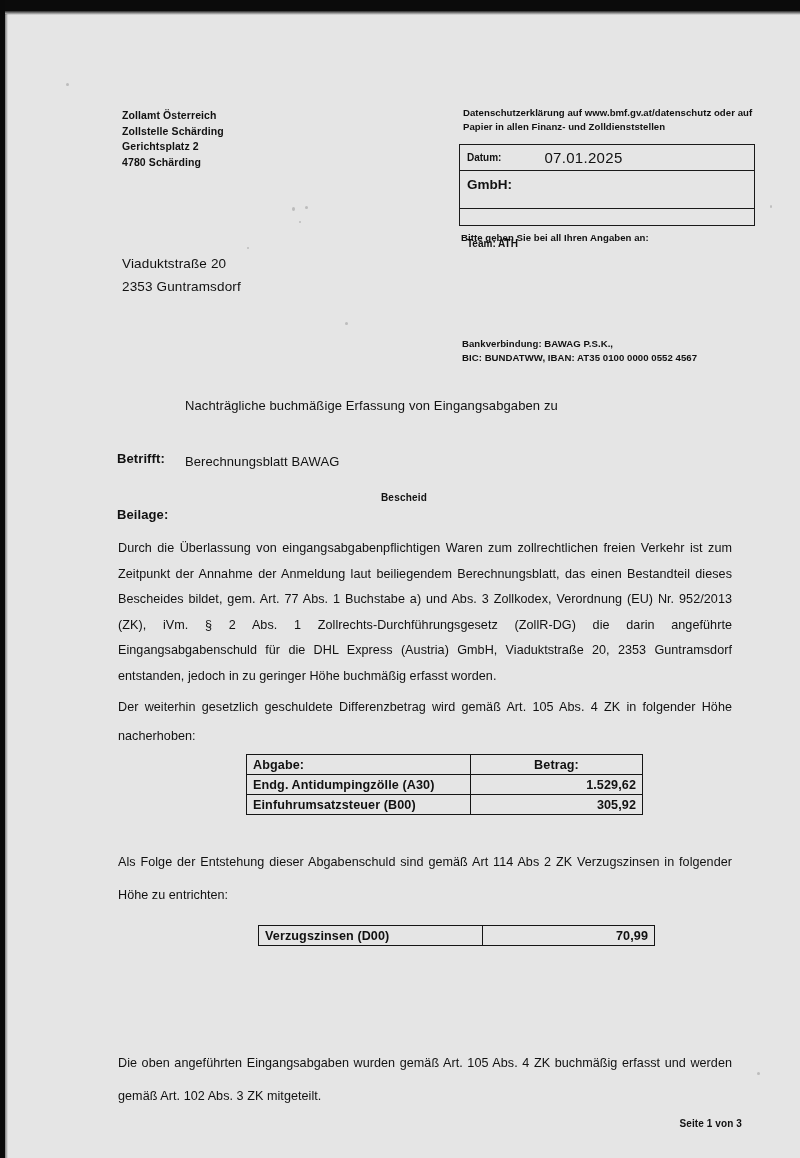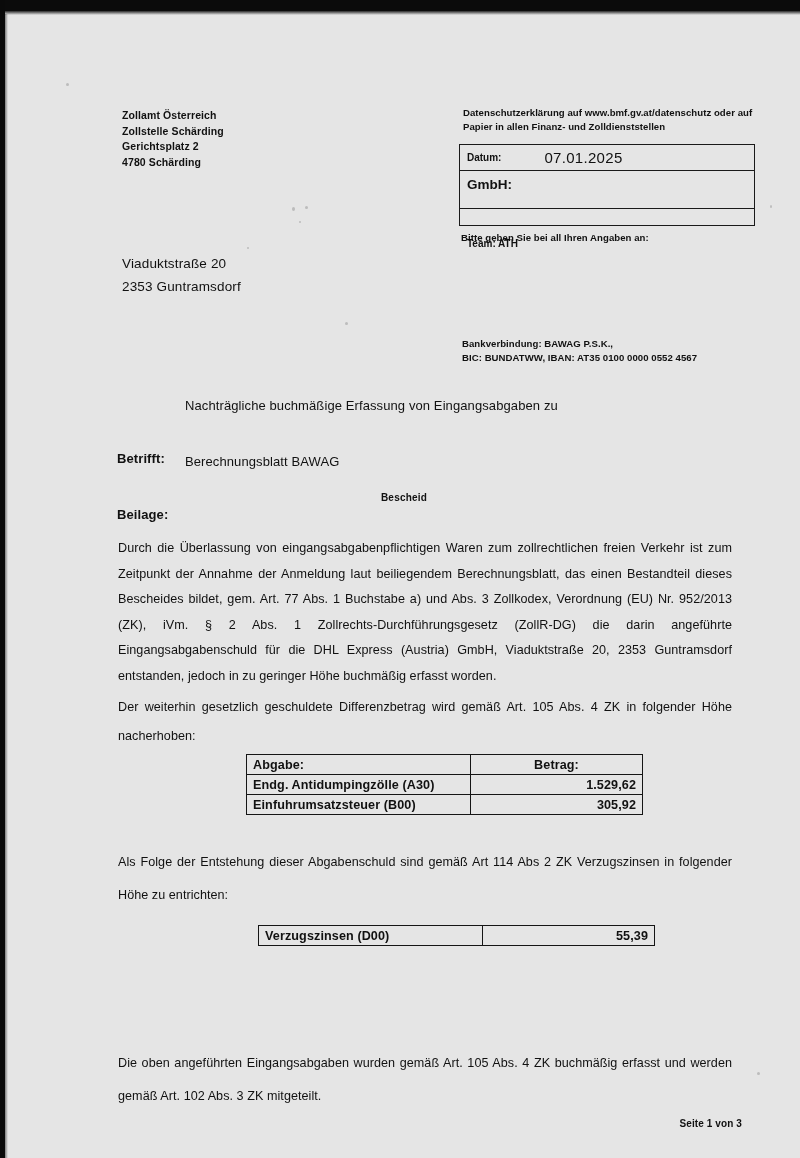--- a/index.html
+++ b/index.html
@@ -317,21 +317,21 @@
       </tr>
     </tbody>
   </table>
 
   <div class="para" id="para-3">Als Folge der Entstehung dieser Abgabenschuld sind gemäß Art 114 Abs 2 ZK Verzugszinsen in folgender Höhe zu entrichten:</div>
 
   <table class="amt-table" id="table-zinsen">
     <tbody>
       <tr>
         <td class="c-label">Verzugszinsen (D00)</td>
-        <td class="c-amount">55,39</td>
+        <td class="c-amount">70,99</td>
       </tr>
     </tbody>
   </table>
 
 
   <div class="para" id="para-4">Die oben angeführten Eingangsabgaben wurden gemäß Art. 105 Abs. 4 ZK buchmäßig erfasst und werden gemäß Art. 102 Abs. 3 ZK mitgeteilt.</div>
 
   <div class="footer-page">Seite 1 von 3</div>
 
 </div>

